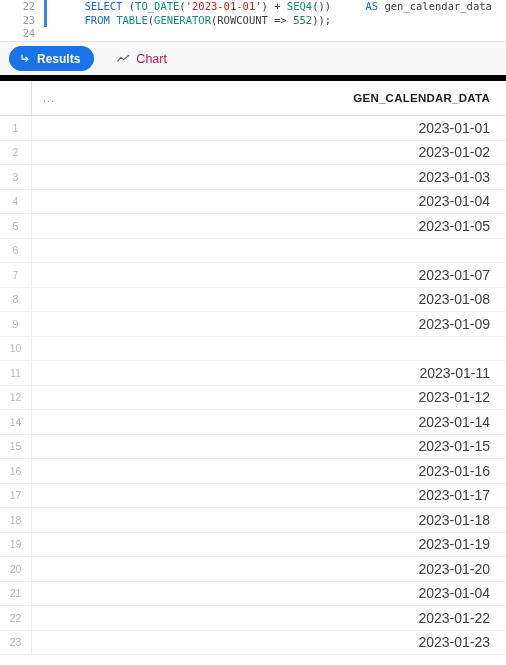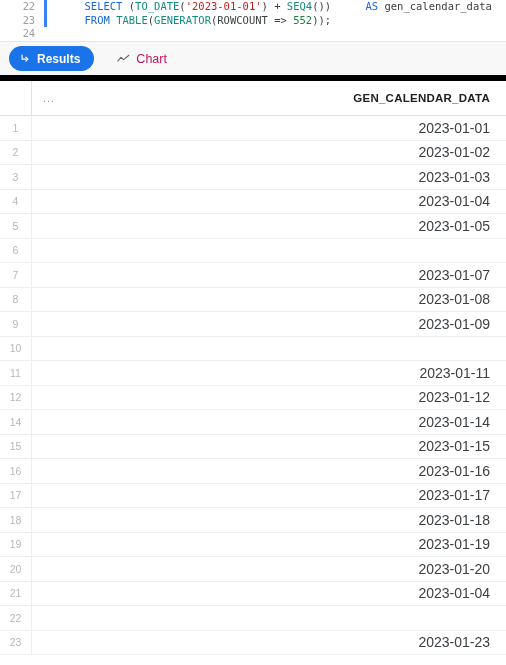--- a/index.html
+++ b/index.html
@@ -268,19 +268,20 @@
       <div class="row">
         <div class="c-num">20</div>
         <div class="c-data">2023-01-20</div>
       </div>
       <div class="row">
         <div class="c-num">21</div>
         <div class="c-data">2023-01-04</div>
       </div>
       <div class="row">
         <div class="c-num">22</div>
+        <div class="c-data">2023-01-22</div>
       </div>
       <div class="row">
         <div class="c-num">23</div>
         <div class="c-data">2023-01-23</div>
       </div>
     </div>
 </div>
 
 </body></html>

